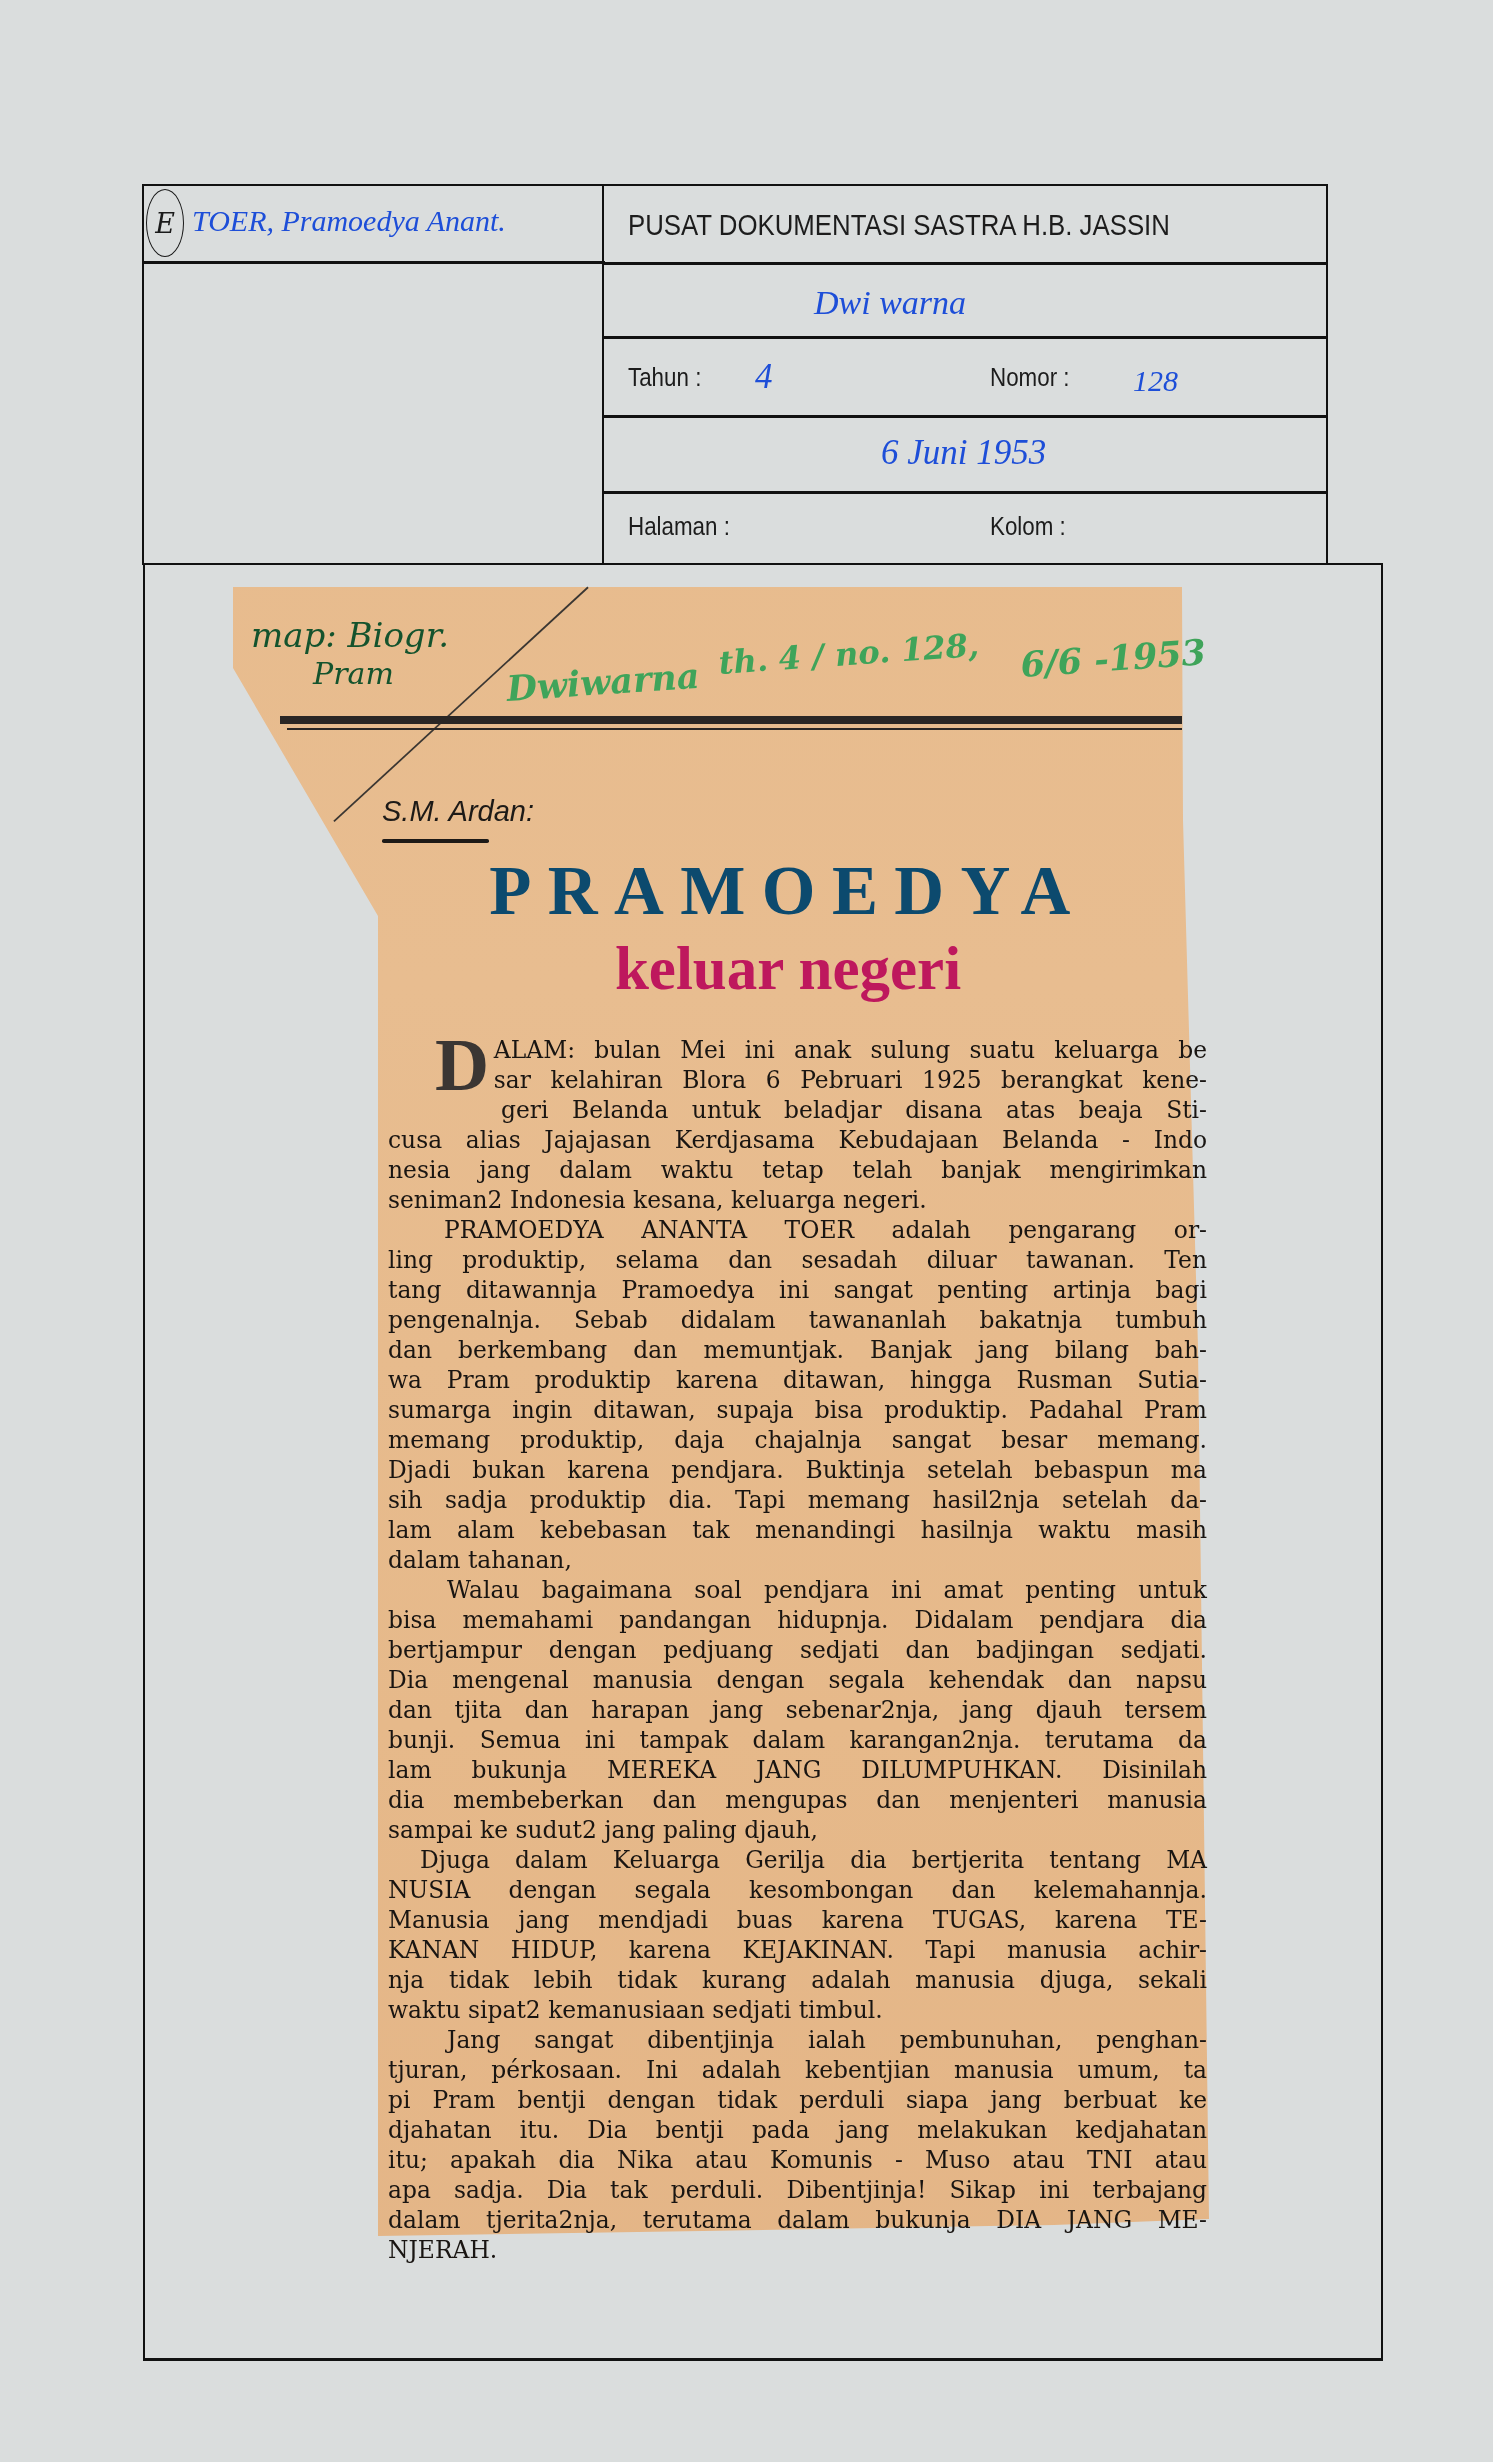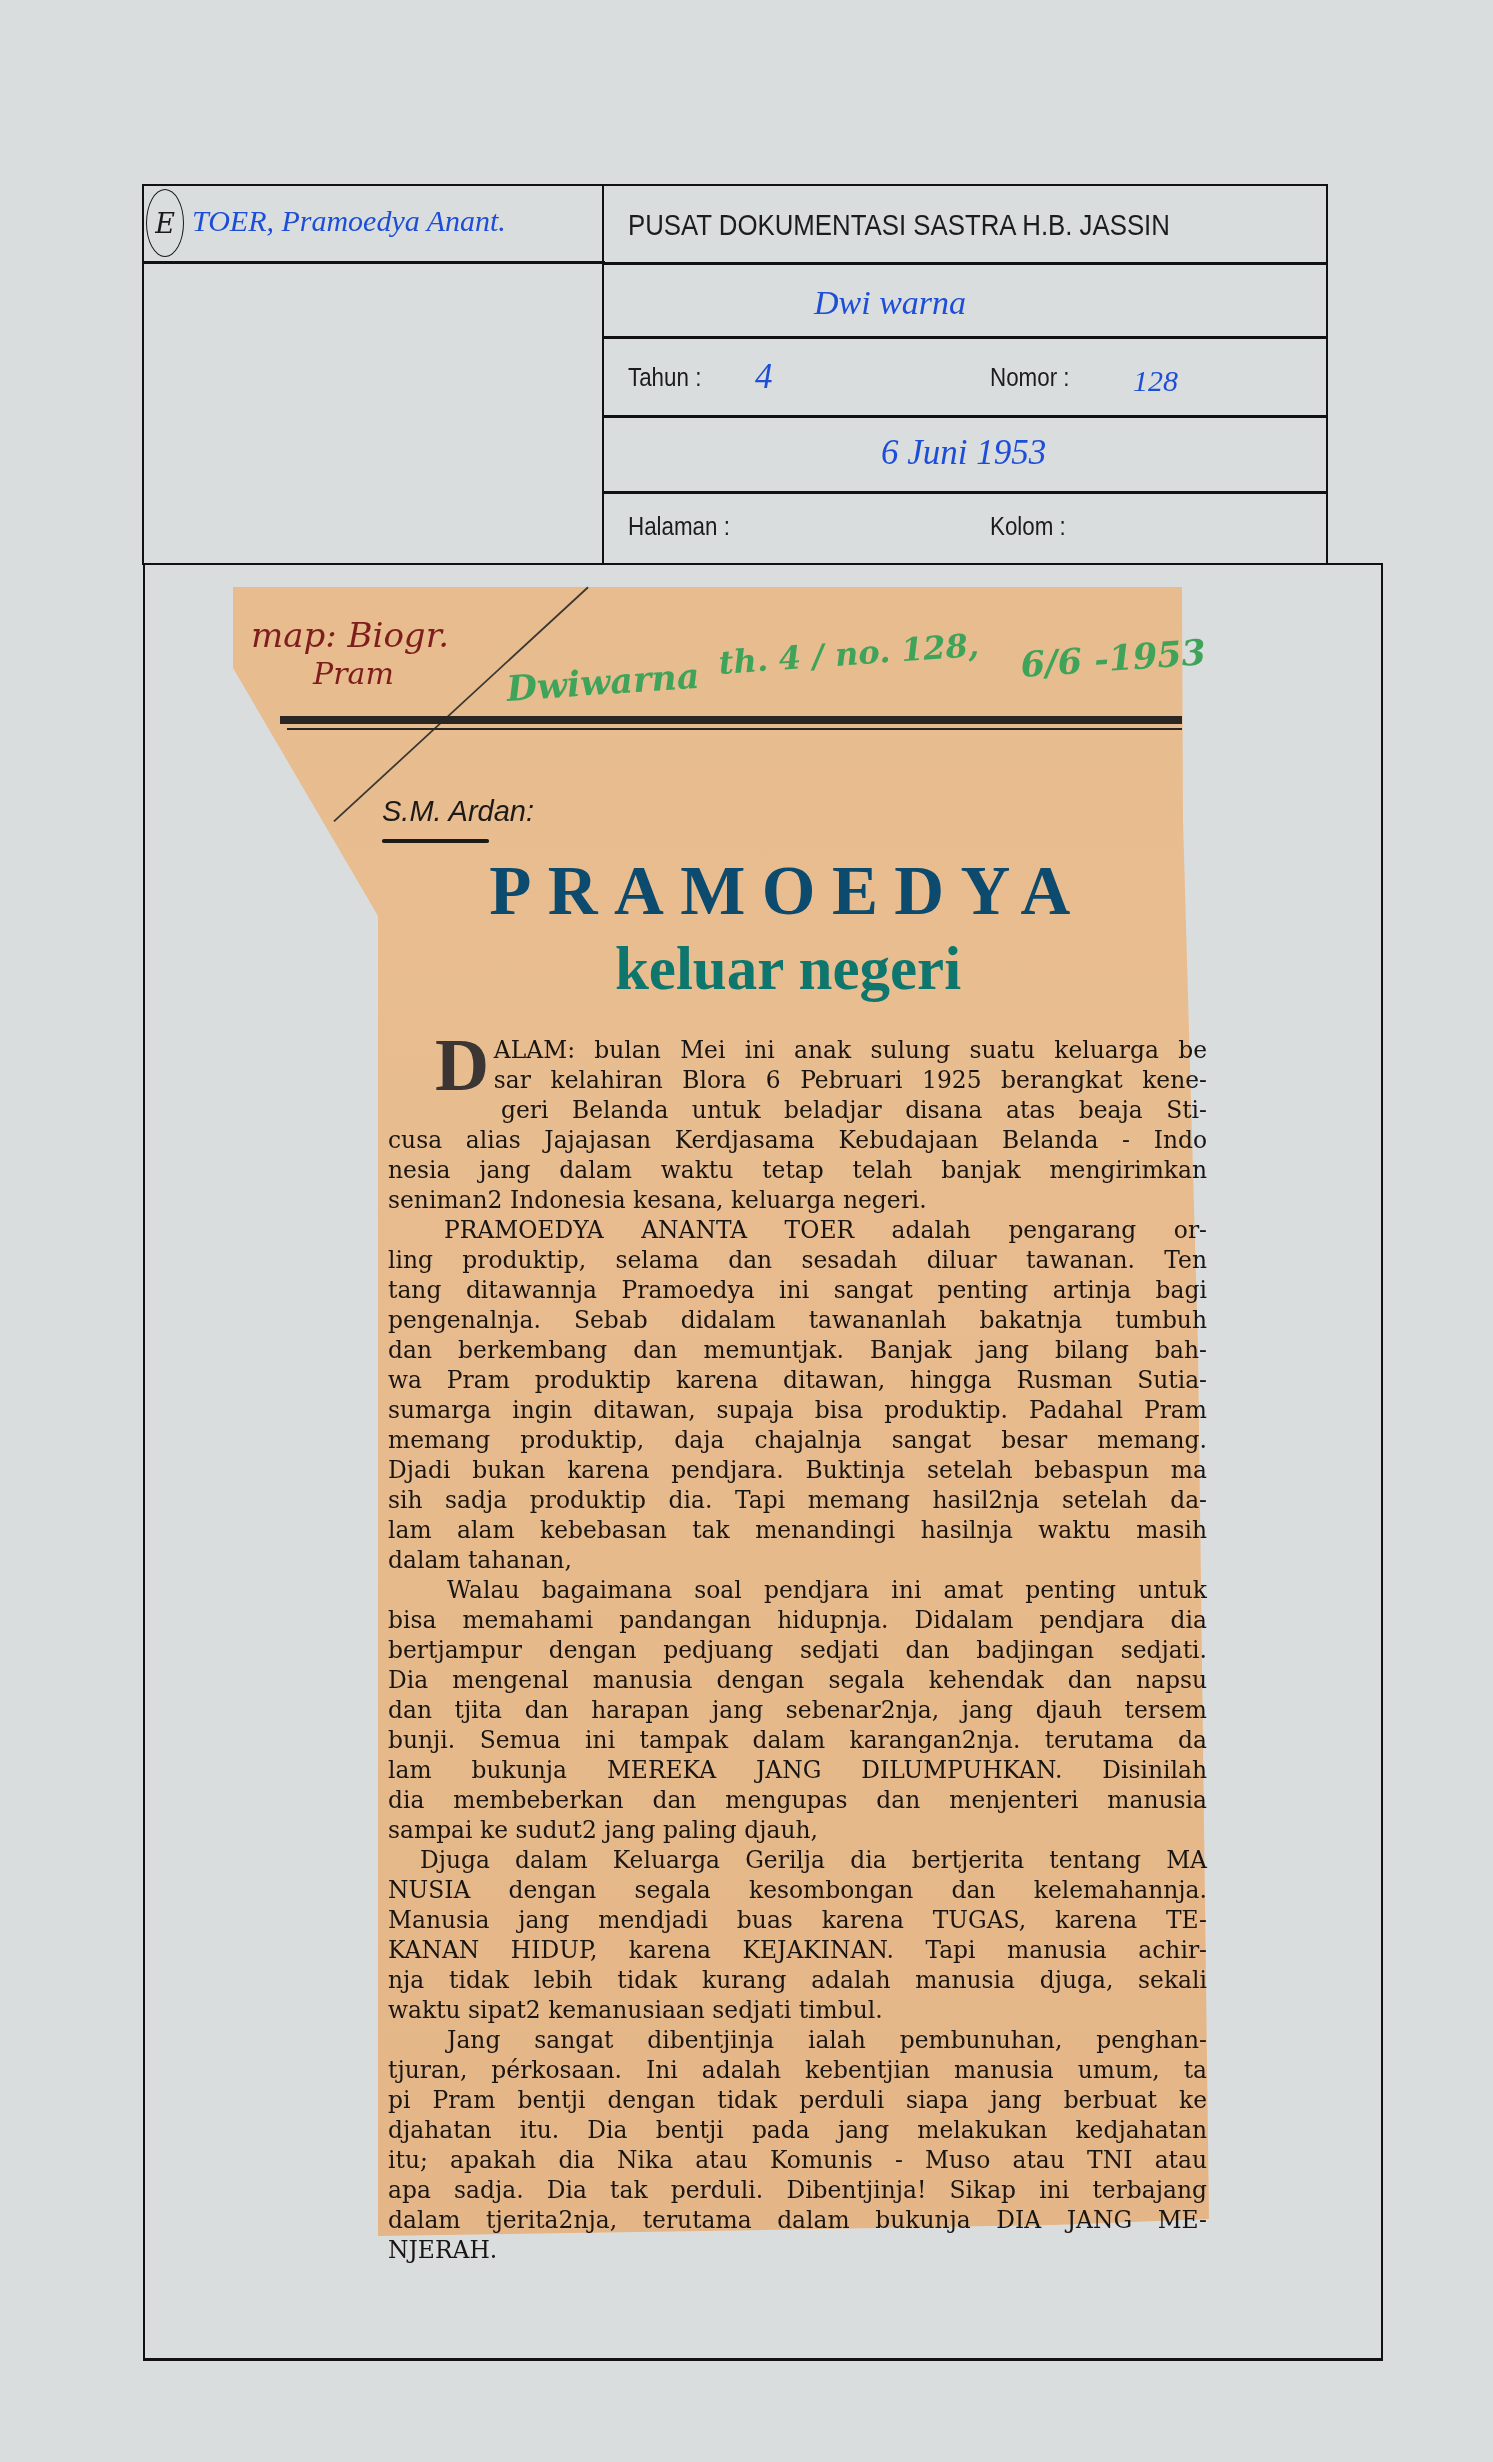--- a/index.html
+++ b/index.html
@@ -50,36 +50,36 @@
   .cut-line {
     left: 0; top: 0; width: 1494px; height: 2462px; pointer-events: none;
   }
   .masthead-thick { left: 280px; top: 716px; width: 902px; height: 7.6px; background: #2a2624; }
   .masthead-thin  { left: 287px; top: 728px; width: 895px; height: 2.3px; background: #2a2624; }
   .green-note {
     font-family: "DejaVu Serif", serif; font-style: italic; font-weight: bold;
     color: #3fa45a; white-space: nowrap; transform: rotate(-4deg); transform-origin: left bottom;
   }
   .pencil-note {
-    font-family: "DejaVu Serif", serif; font-style: italic; color: #7f1d1d; white-space: nowrap;
+    font-family: "DejaVu Serif", serif; font-style: italic; color: #14532d; white-space: nowrap;
   }
   .byline {
     left: 382px; top: 795px; font-family: Liberation Sans, sans-serif; font-style: italic;
     font-size: 29px; color: #1d1a17;
   }
   .byline-rule { left: 382px; top: 839px; width: 107px; height: 4.1px; background: #1d1a17; border-radius: 1.8px; }
   .title-main {
     left: 378px; width: 820px; top: 852px; text-align: center;
     font-family: "Liberation Serif", serif; font-weight: bold; font-size: 69px;
     letter-spacing: 16.4px; color: #0c4a6e;
   }
   .title-sub {
     left: 378px; width: 820px; top: 934px; text-align: center;
     font-family: "Liberation Serif", serif; font-weight: bold; font-size: 61px;
-    color: #0f766e;
+    color: #be185d;
   }
 
   .body-text {
     left: 388px; top: 1035px; width: 819px;
     font-family: "DejaVu Serif", serif; font-size: 23.4px; line-height: 30px;
     color: #191512; text-align: justify;
   }
   .dropcap {
     float: left; font-family: "Liberation Serif", serif; font-weight: bold;
     font-size: 75px; line-height: 56px; margin: 2.3px 4.7px 0 47px; color: #3b3633;

